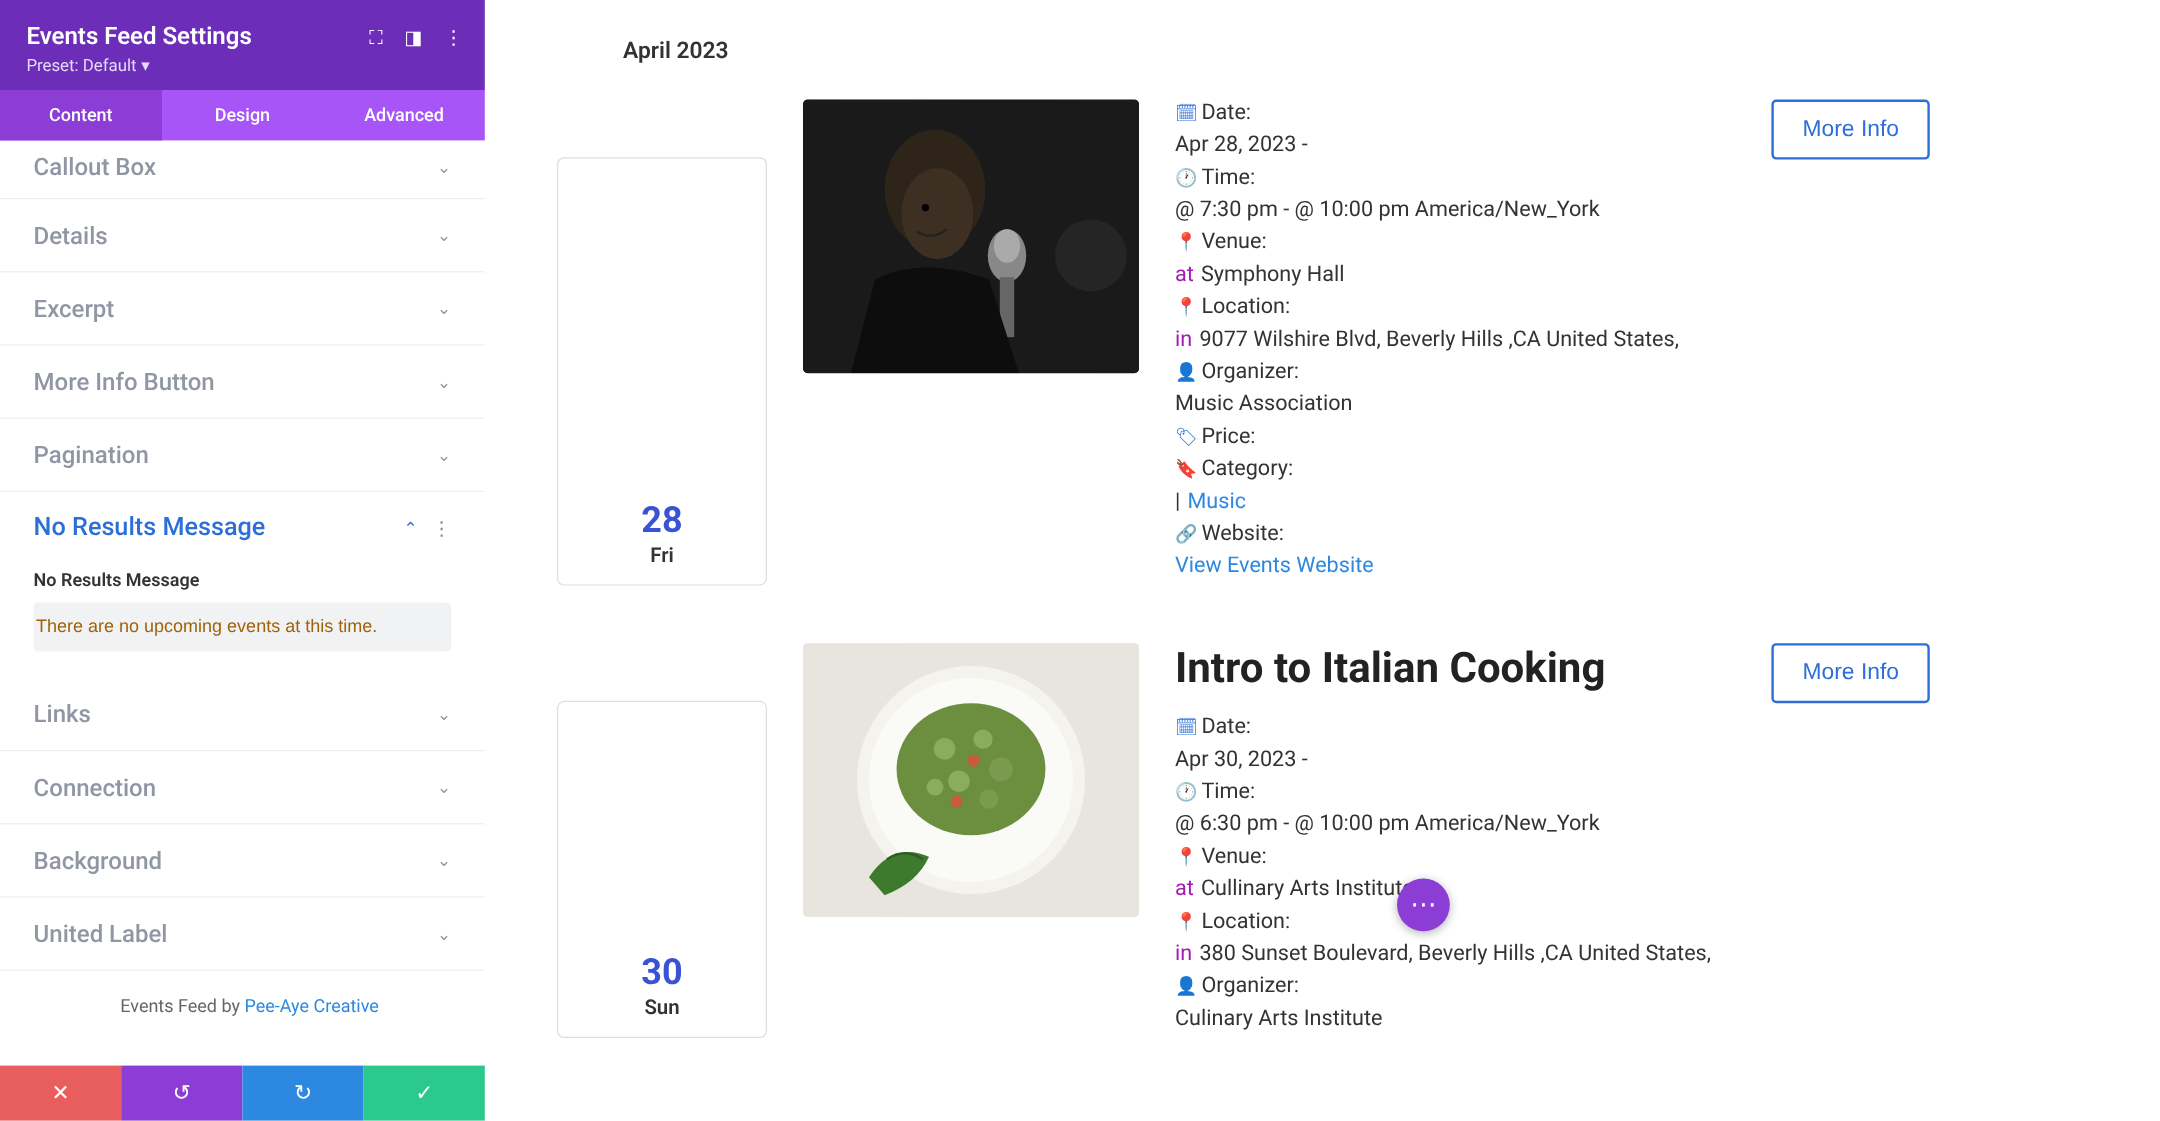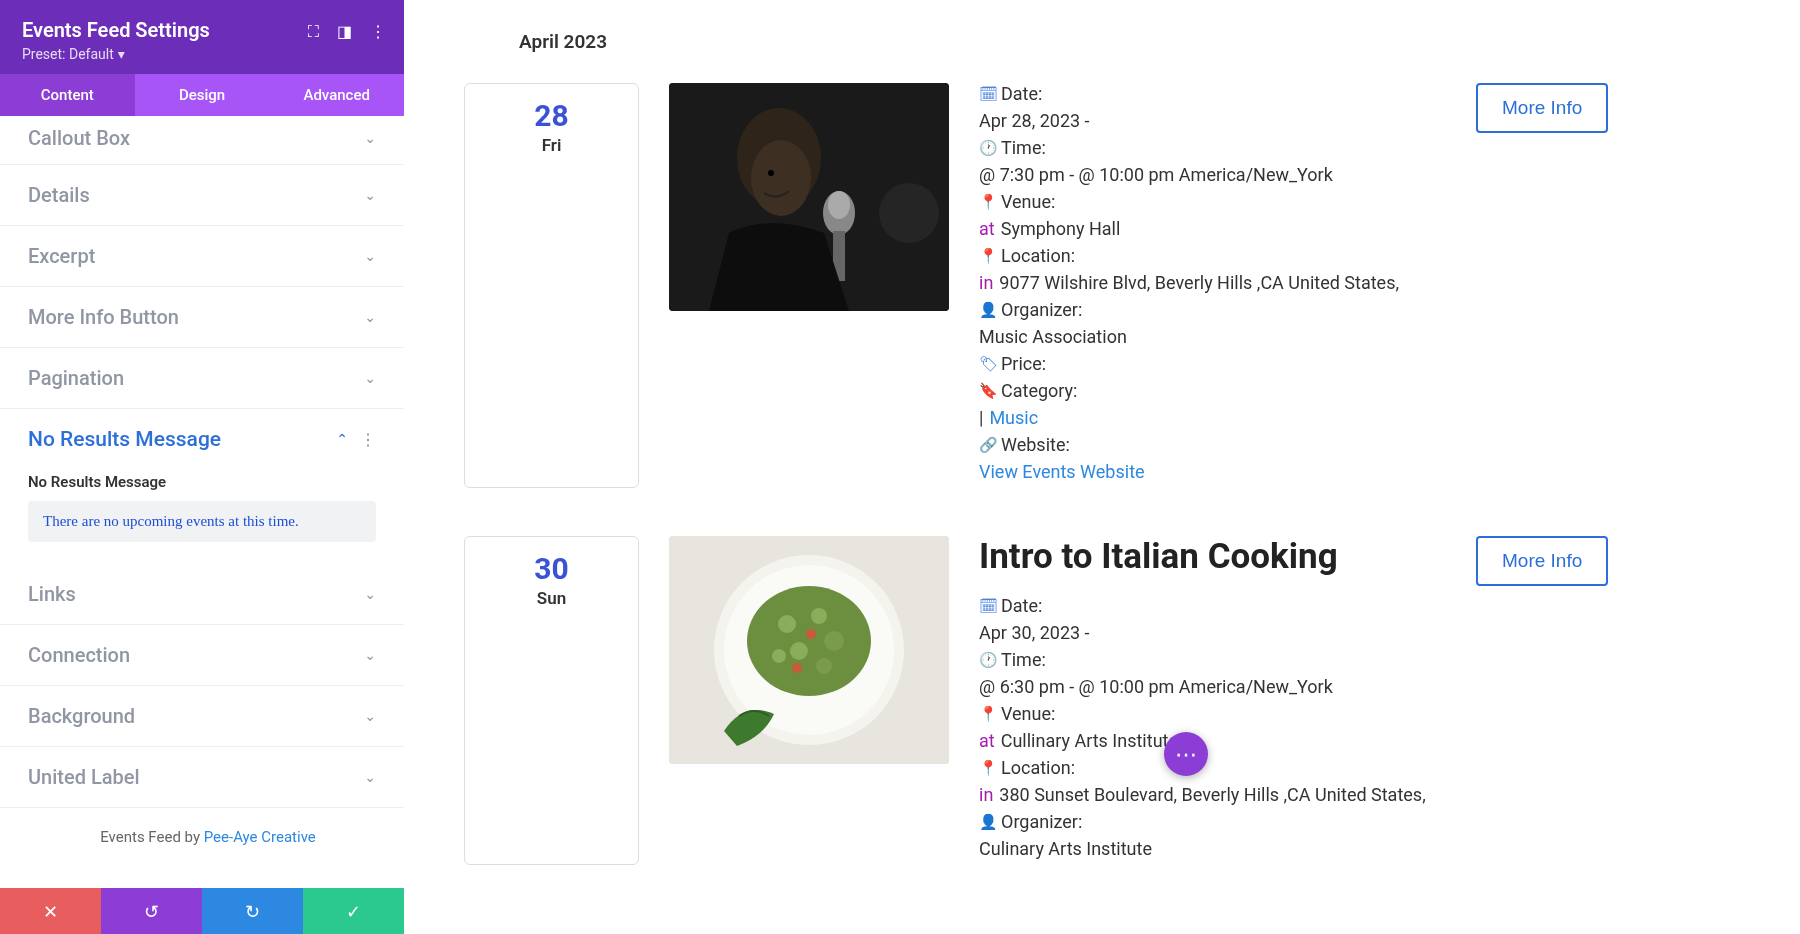--- a/index.html
+++ b/index.html
@@ -20,21 +20,21 @@
 .tab.active { background: #8b3dd6; }
 
 .sections { flex: 1; overflow-y: auto; position: relative; }
 .sections::-webkit-scrollbar { width: 5px; }
 .sections::-webkit-scrollbar-thumb { background: #888; border-radius: 3px; }
 .section { padding: 18px 28px; border-bottom: 1px solid #eee; display: flex; justify-content: space-between; align-items: center; cursor: pointer; }
 .section-title { font-size: 20px; color: #9096a3; font-weight: 500; }
 .section-chevron { color: #9096a3; font-size: 14px; }
 .section-body { padding: 14px 28px 22px; }
 .field-label { font-size: 15px; font-weight: 600; color: #333; margin-bottom: 10px; }
-.field-input { width: 100%; background: #f1f2f4; border: none; padding: 12px 15px; font-size: 15px; color: #1d4ed8; border-radius: 4px; font-family: Liberation Serif, serif; }
+.field-input { width: 100%; background: #f1f2f4; border: none; padding: 12px 2px; font-size: 15px; color: #a16207; border-radius: 4px; }
 
 .section-open-row { display: flex; justify-content: space-between; align-items: center; padding: 18px 28px 8px; cursor: pointer; }
 .section-open-row .section-title { color: #2c6fd8; font-size: 21px; font-weight: 500; }
 .open-actions { display: flex; align-items: center; gap: 12px; }
 .open-actions .chev { color: #2c6fd8; font-size: 14px; }
 .open-actions .dots { color: #888; font-size: 16px; }
 
 .footer-credit { text-align: center; padding: 20px 0; font-size: 15px; color: #666; margin-left: 12px; }
 .footer-credit a { color: #2c88e0; text-decoration: none; }
 
@@ -43,21 +43,21 @@
 .action-cancel { background: #e85d5d; }
 .action-undo { background: #8b3dd6; }
 .action-redo { background: #2c88e0; }
 .action-save { background: #2cc98f; }
 
 
 .preview { flex: 1; background: #fff; padding: 30px 60px; overflow-y: auto; position: relative; }
 .month-header { font-size: 19px; font-weight: 600; color: #333; margin-bottom: 30px; margin-left: 55px; }
 
 .event-row { display: flex; gap: 30px; margin-bottom: 48px; }
-.date-box { width: 175px; min-height: 78px; border: 1px solid #ddd; border-radius: 6px; display: flex; flex-direction: column; align-items: center; justify-content: flex-start; padding: 14px 0; flex-shrink: 0; }
+.date-box { width: 175px; min-height: 78px; border: 1px solid #ddd; border-radius: 6px; display: flex; flex-direction: column; align-items: center; justify-content: flex-end; padding: 14px 0; flex-shrink: 0; margin-top: 48px; }
 .date-num { font-size: 30px; font-weight: 700; color: #3953d4; }
 .date-day { font-size: 17px; font-weight: 600; color: #333; margin-top: 2px; }
 
 .event-img { width: 280px; height: 228px; border-radius: 4px; flex-shrink: 0; overflow: hidden; }
 .event-img.singer { background: linear-gradient(135deg, #1a1a1a 0%, #333 50%, #111 100%); position: relative; }
 .event-img.food { background: linear-gradient(135deg, #e8e5df 0%, #d8d4cc 100%); position: relative; }
 
 .event-details { flex: 1; }
 .event-title { font-size: 35px; font-weight: 700; color: #222; margin-bottom: 18px; }
 .detail-line { font-size: 18px; color: #333; margin-bottom: 6px; display: flex; align-items: center; gap: 6px; flex-wrap: wrap; }

